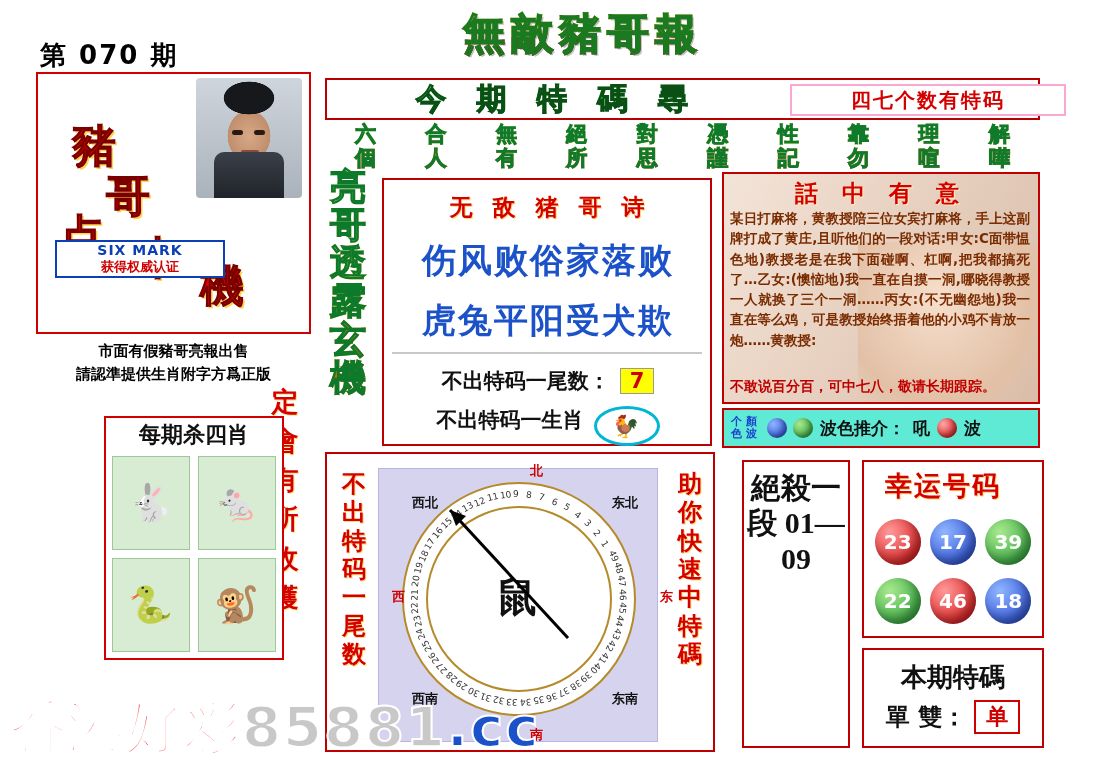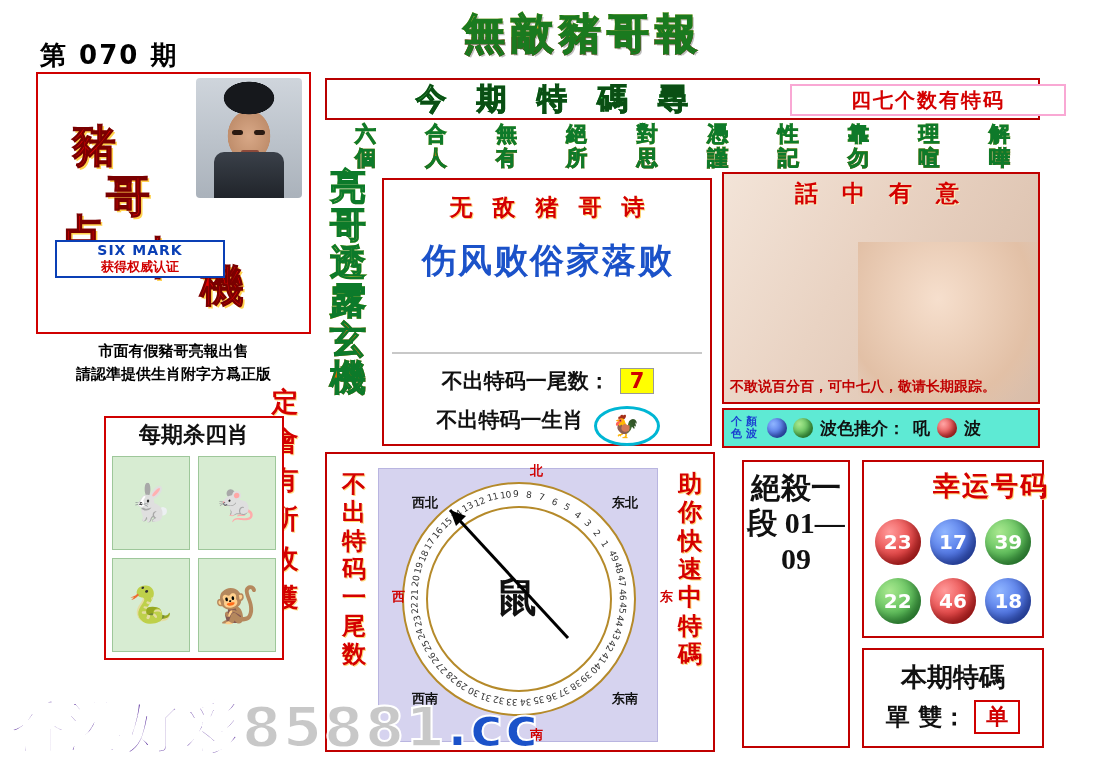--- a/index.html
+++ b/index.html
@@ -272,21 +272,21 @@
     position:absolute;left:742px;top:470px;width:108px;text-align:center;
     font-size:30px;font-weight:bold;color:#111;line-height:1.18;
     font-family:"Liberation Serif","DejaVu Serif",serif;
   }
 
   .lucky-box{
     position:absolute;left:862px;top:460px;width:182px;height:178px;
     border:2px solid #c00000;background:#fff;box-sizing:border-box;
   }
   .lucky-title{
-    position:absolute;left:900px;top:468px;width:182px;text-align:center;
+    position:absolute;left:852px;top:468px;width:182px;text-align:center;
     font-size:27px;font-weight:bold;color:#d40000;letter-spacing:2px;
     text-shadow:1px 1px 0 #ffd878;
   }
   .lucky-grid{
     position:absolute;left:870px;top:512px;width:166px;height:118px;
     display:grid;grid-template-columns:repeat(3,1fr);grid-template-rows:1fr 1fr;
     align-items:center;justify-items:center;
   }
   .lball{
     width:46px;height:46px;border-radius:50%;color:#fff;font-size:20px;font-weight:bold;
@@ -309,21 +309,21 @@
   }
   .special-val{
     margin-left:8px;border:2px solid #d00000;color:#d00000;padding:0 10px;font-size:22px;
   }
 
   
   .wm{
     position:absolute;left:10px;top:690px;width:700px;height:70px;
     font-size:56px;font-weight:bold;letter-spacing:2px;white-space:nowrap;
   }
-  .wm .a{color:#4c1d95;-webkit-text-stroke:2px #fff;}
+  .wm .a{color:#ef4444;-webkit-text-stroke:2px #fff;}
   .wm .b{color:#1b52c9;-webkit-text-stroke:2px #fff;}
   .wm .c{color:#c8c8c8;-webkit-text-stroke:2px #fff;}
 </style>
 </head>
 <body>
 
 <div class="page">
 
   <div class="issue">第 070 期</div>
 
@@ -425,32 +425,34 @@
           <b>嘩</b>
         </div>
     </div>
   </div>
 
   <div class="gold-vert">亮哥透露玄機</div>
 
   <div class="poem-box"></div>
   <div class="poem-title">无 敌 猪 哥 诗</div>
   <div class="poem-line pl1">伤风败俗家落败</div>
+  <div class="poem-line pl2">虎兔平阳受犬欺</div>
   <div class="poem-sep"></div>
   <div class="tail-row">
     <span>不出特码一尾数：</span>
     <span class="tail-val">7</span>
   </div>
   <div class="zod-row">
     <span>不出特码一生肖</span>
     <span class="zod-mark">🐓</span>
   </div>
 
   <div class="story-box"></div>
   <div class="story-head">話 中 有 意</div>
+  <div class="story-text">某日打麻将，黄教授陪三位女宾打麻将，手上这副牌打成了黄庄,且听他们的一段对话:甲女:C面带愠色地)教授老是在我下面碰啊、杠啊,把我都搞死了…乙女:(懊恼地)我一直在自摸一洞,哪晓得教授一人就换了三个一洞……丙女:(不无幽怨地)我一直在等么鸡，可是教授始终捂着他的小鸡不肯放一炮……黄教授:</div>
   <div class="story-foot">不敢说百分百，可中七八，敬请长期跟踪。</div>
 
   <div class="wave-box">
     <div class="wave-tag">个 顏 色 波</div>
     <span class="ball blue"></span>
     <span class="ball green"></span>
     <span class="wave-label">波色推介：</span>
     <span class="wave-label">吼</span>
     <span class="ball red"></span>
     <span class="wave-label">波</span>

